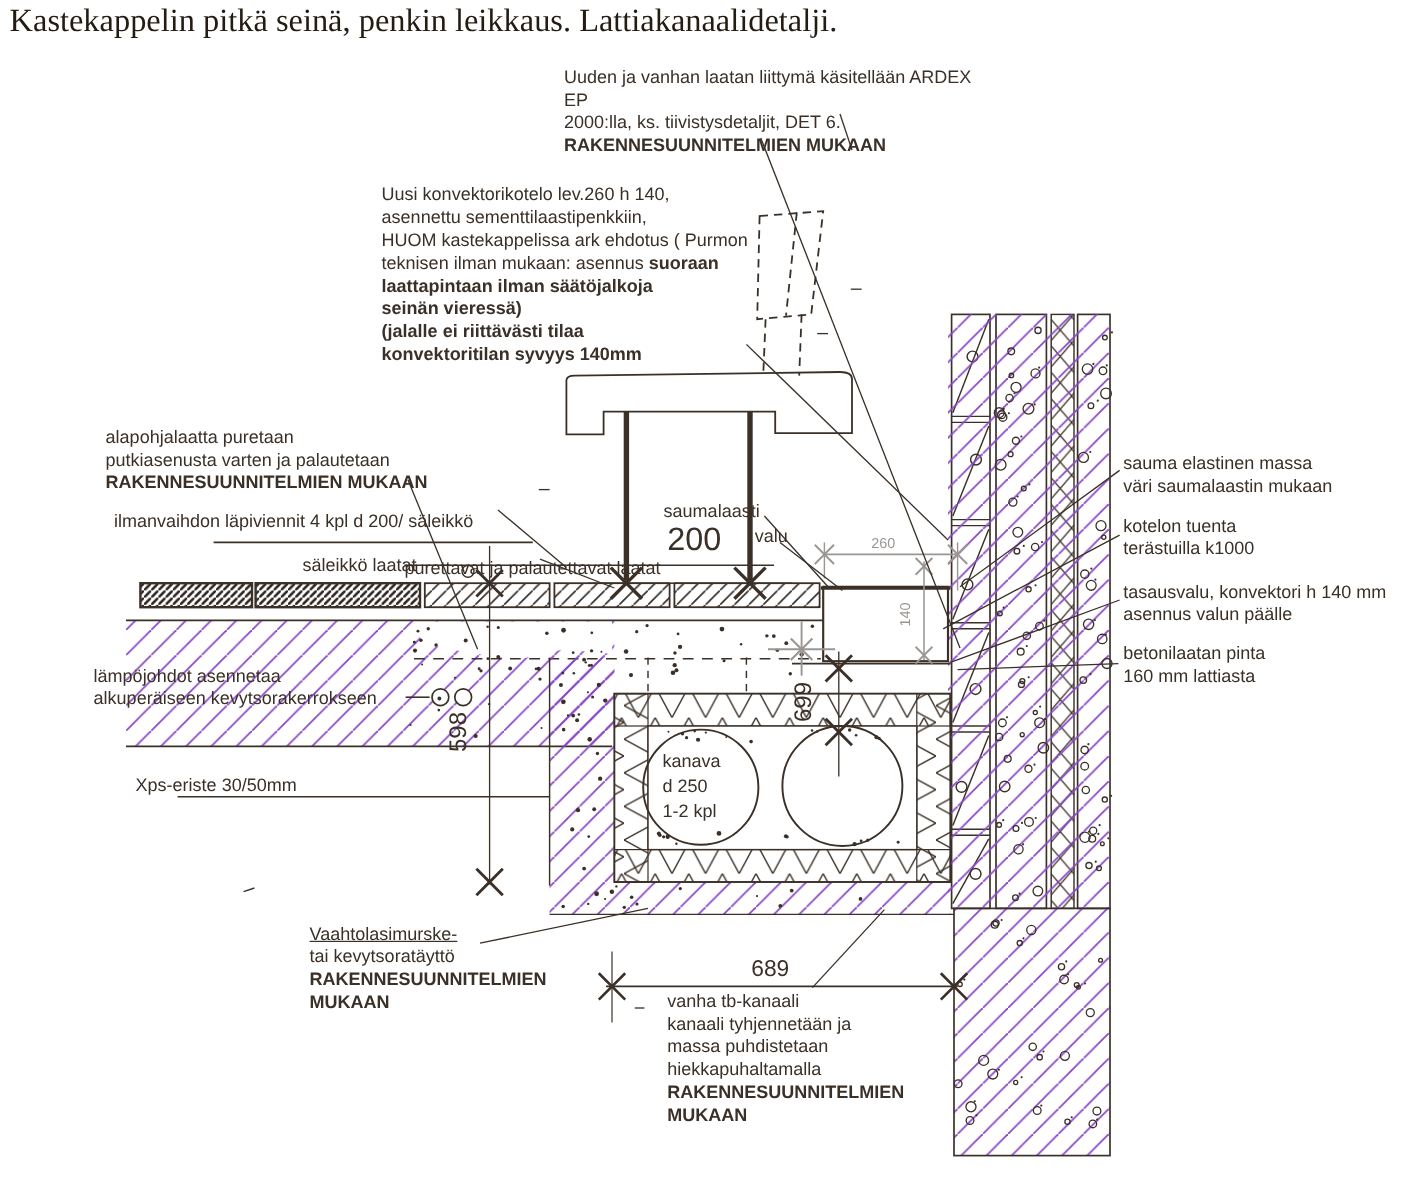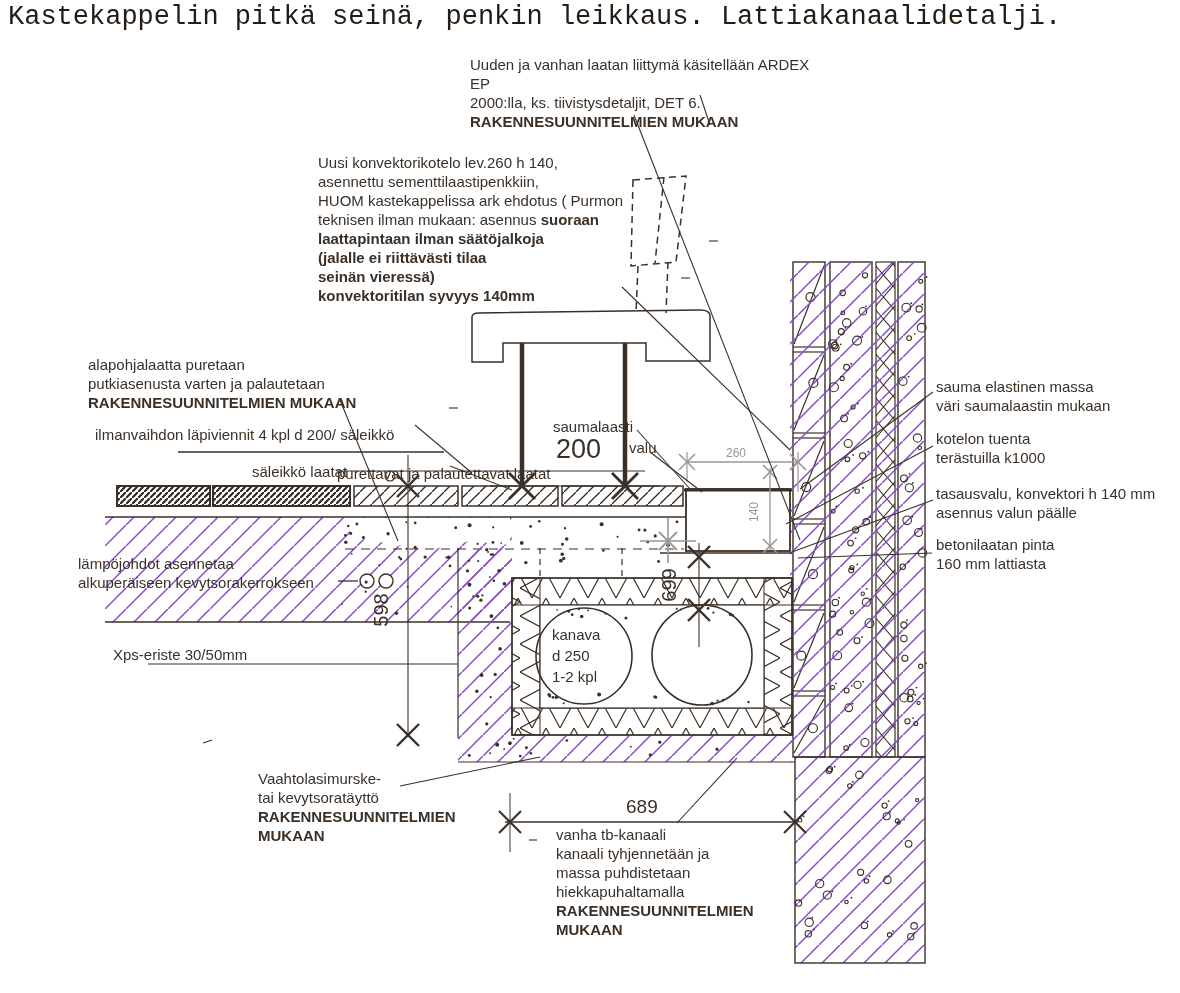--- a/index.html
+++ b/index.html
@@ -1,23 +1,23 @@
 <!DOCTYPE html>
 <html><head>
 <meta charset="utf-8">
 <style>
   html,body{margin:0;padding:0;background:#fff}
   #stage{position:relative;width:1180px;height:993px;background:#fff;overflow:hidden;
          font-family:"Liberation Sans",sans-serif;color:#3b3027}
-  #title{position:absolute;left:8px;top:2px;font-family:Liberation Mono, monospace;
+  #title{position:absolute;left:8px;top:2px;font-family:Liberation Serif, serif;
          font-size:27px;color:#241b12;z-index:2;white-space:nowrap}
   .note{position:absolute;font-size:15px;line-height:19px;white-space:nowrap;z-index:2}
   .ln{display:block}
   .b{font-weight:700}
-  .u{}
+  .u{text-decoration:underline}
   .lh21 .ln{line-height:21px}
   svg{position:absolute;left:0;top:0;z-index:1}
   svg text{font-family:"Liberation Sans",sans-serif;fill:#3b3027}
   .t27{font-size:27px}
   .t20{font-size:20px}
   .t19{font-size:19px}
   .t12{font-size:12px;fill:#9a9693}
 </style>
 </head>
 <body>
@@ -482,22 +482,22 @@
   <span class="ln">2000:lla, ks. tiivistysdetaljit, DET 6.</span>
   <span class="ln b">RAKENNESUUNNITELMIEN MUKAAN</span>
 </div>
 
 <div class="note" style="left:318px;top:153px">
   <span class="ln">Uusi konvektorikotelo lev.260  h 140,</span>
   <span class="ln">asennettu sementtilaastipenkkiin,</span>
   <span class="ln">HUOM kastekappelissa ark ehdotus ( Purmon</span>
   <span class="ln"><span>teknisen ilman mukaan: asennus </span><span class="b">suoraan</span></span>
   <span class="ln b">laattapintaan ilman säätöjalkoja</span>
+  <span class="ln b">seinän vieressä)</span>
   <span class="ln b">(jalalle ei riittävästi tilaa</span>
-  <span class="ln b">seinän vieressä)</span>
   <span class="ln b">konvektoritilan syvyys 140mm</span>
 </div>
 
 <div class="note" style="left:88px;top:355px">
   <span class="ln">alapohjalaatta puretaan</span>
   <span class="ln">putkiasenusta varten ja palautetaan</span>
   <span class="ln b">RAKENNESUUNNITELMIEN MUKAAN</span>
 </div>
 
 <div class="note" style="left:95px;top:425px">

